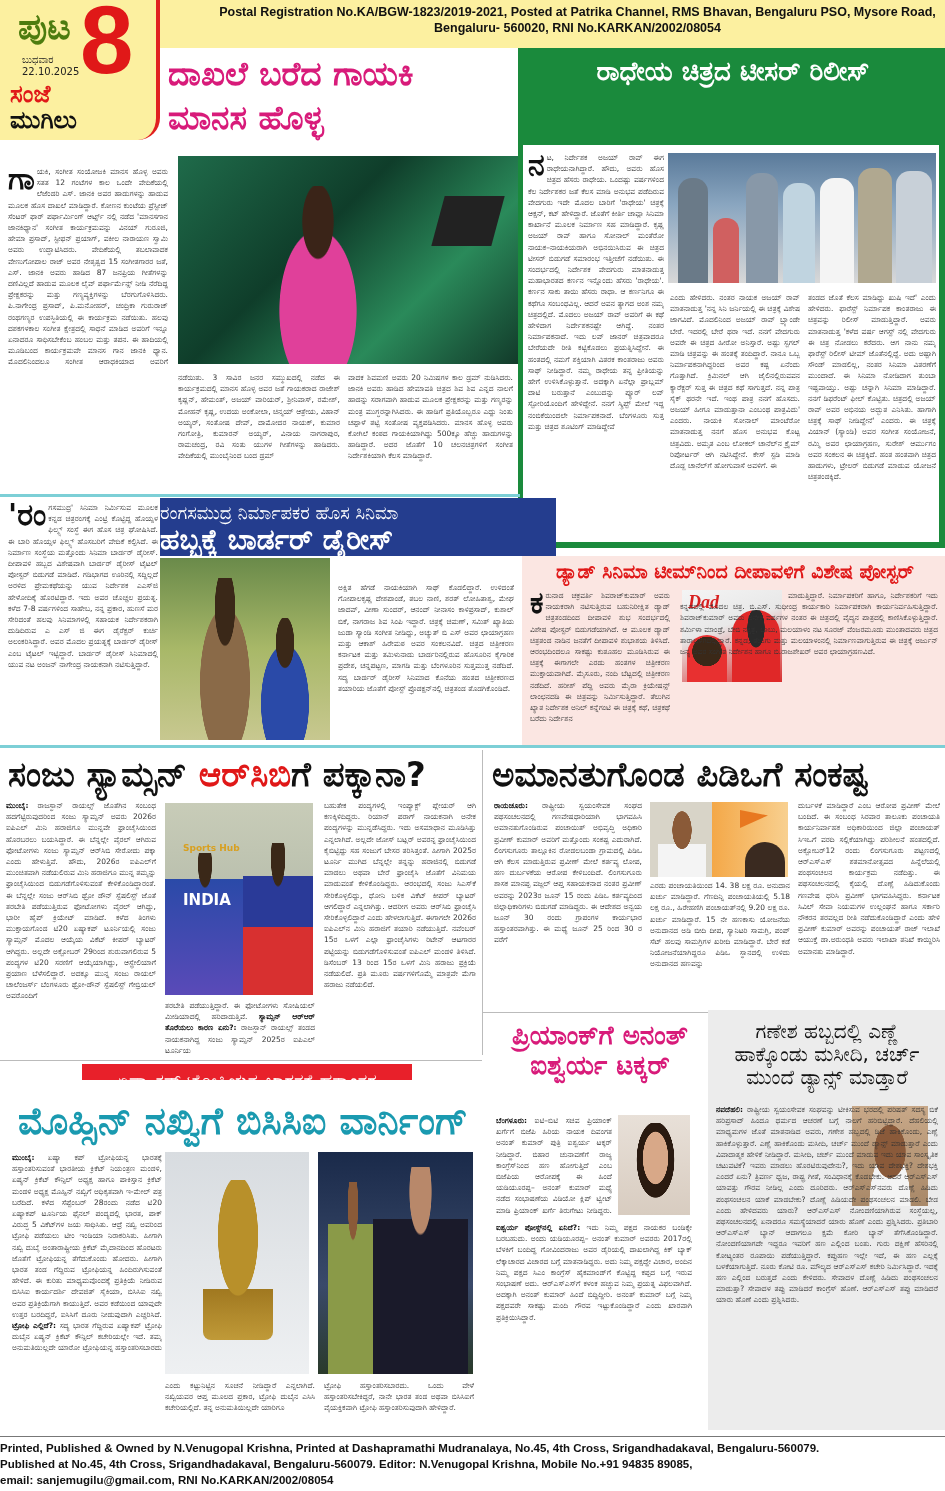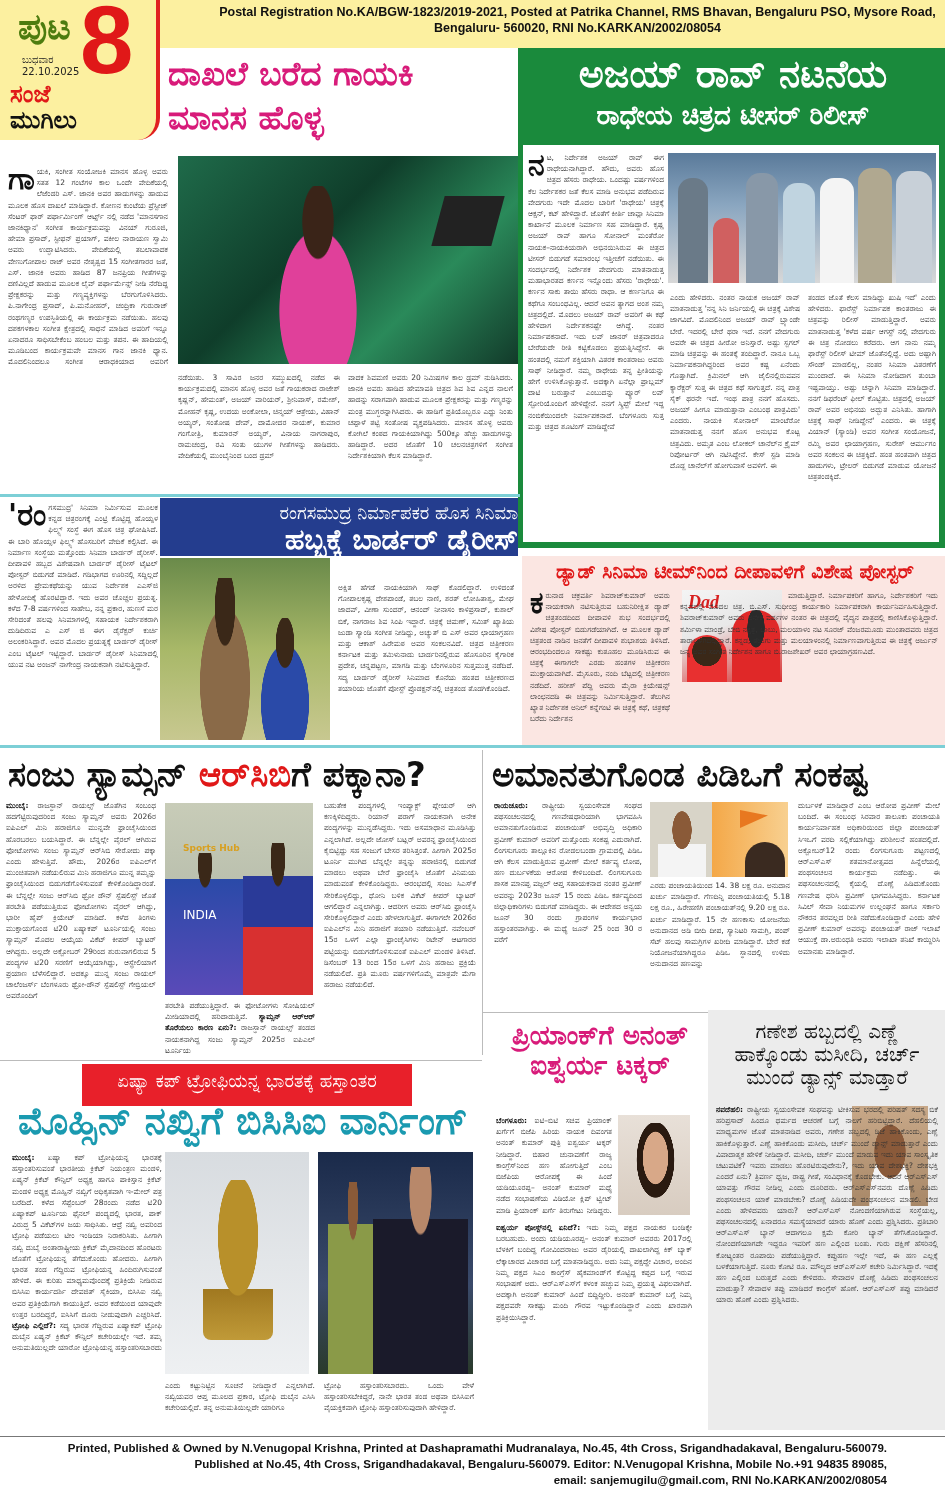--- a/index.html
+++ b/index.html
@@ -16,32 +16,32 @@
 .postal{left:210px;top:4px;width:735px;text-align:center;font-size:12.5px;font-weight:bold;font-family:"Liberation Sans",sans-serif;line-height:16px;color:#111}
 .hl1{left:168px;top:52px;width:352px;height:92px;text-align:left;color:#d81b7a;font-weight:bold;font-size:33px;line-height:44px}
 .greenbox{left:518px;top:48px;width:427px;height:500px;background:#1a8a3c}
 .greenhead{left:528px;top:52px;width:410px;text-align:center;color:#fff;font-weight:bold;line-height:44px}
 .greenhead .a{font-size:38px;display:block}
 .greenhead .b{font-size:26px;display:block;line-height:38px}
 .greeninner{left:523px;top:145px;width:416px;height:397px;background:#fff}
 .body-text{font-size:7.5px;line-height:11.2px;color:#333;text-align:justify;overflow:hidden}
 .photo{overflow:hidden}
 .divider{background:#7ccfd6}
-.rangabar{left:160px;top:498px;width:358px;height:58px;background:#243d8e;color:#fff;text-align:right}
+.rangabar{left:160px;top:498px;width:396px;height:58px;background:#243d8e;color:#fff;text-align:left}
 .rangabar .s{font-size:18px;display:block;line-height:24px;margin-top:3px}
 .rangabar .m{font-size:28px;font-weight:bold;display:block;line-height:30px}
 .dadbox{left:522px;top:556px;width:423px;height:190px;background:#fbe6e2}
 .dadhead{left:530px;top:560px;width:410px;text-align:center;color:#e01818;font-size:19px;font-weight:bold}
 .sportshead{font-weight:bold;font-size:34px;color:#111;line-height:44px}
-.redtag{left:82px;top:1064px;width:330px;height:42px;background:#e8202a;color:#fff;font-size:18px;text-align:center;line-height:34px}
+.redtag{left:82px;top:1064px;width:330px;height:16px;background:#e8202a;color:#fff;font-size:18px;text-align:center;line-height:34px}
 .tealhead{left:8px;top:1098px;width:470px;text-align:center;color:#1a9ab0;font-weight:bold;font-size:38px;line-height:46px}
 .pinkhead{left:490px;top:1020px;width:220px;text-align:center;color:#d81b7a;font-size:26px;font-weight:bold;line-height:30px}
 .greybox{left:708px;top:1010px;width:237px;height:420px;background:#ececec}
 .ganhead{left:712px;top:1020px;width:230px;text-align:center;color:#111;font-size:20px;line-height:23px}
-.footer{left:0;top:1440px;width:887px;text-align:right;font-family:"Liberation Sans",sans-serif;font-size:11.5px;font-weight:bold;line-height:16px;color:#111}
+.footer{left:0;top:1440px;width:887px;text-align:left;font-family:"Liberation Sans",sans-serif;font-size:11.5px;font-weight:bold;line-height:16px;color:#111}
 .dropcap{float:left;font-size:30px;line-height:26px;font-weight:bold;margin-right:2px;color:#111}
 .lead{font-weight:bold;color:#111}
 </style>
 </head>
 <body>
 
 <div class="abs masthead"></div>
 <div class="abs mast-box"></div>
 <div class="abs puta">ಪುಟ</div>
 <div class="abs pagenum">8</div>
@@ -63,21 +63,20 @@
   <div style="position:absolute;right:20px;top:40px;width:60px;height:50px;background:#222;transform:skew(-15deg)"></div>
 </div>
 <div class="abs body-text" style="left:8px;top:166px;width:160px;height:200px">
   <span class="dropcap">ಗಾ</span><span>ಯಕಿ, ಸಂಗೀತ ಸಂಯೋಜಕಿ ಮಾನಸ ಹೊಳ್ಳ ಅವರು ಸತತ 12 ಗಂಟೆಗಳ ಕಾಲ ಒಂದೇ ವೇದಿಕೆಯಲ್ಲಿ ಲೆಜೆಂಡರಿ ಎಸ್. ಜಾನಕಿ ಅವರ ಹಾಡುಗಳನ್ನು ಹಾಡುವ ಮೂಲಕ ಹೊಸ ದಾಖಲೆ ಮಾಡಿದ್ದಾರೆ. ಕೋಣನ ಕುಂಟೆಯ ಪ್ರೆಸ್ಟೀಜ್ ಸೆಂಟರ್ ಫಾರ್ ಪರ್ಫಾರ್ಮಿಂಗ್ ಆರ್ಟ್ಸ್ ನಲ್ಲಿ ನಡೆದ 'ಮಾನಸಗಾನ ಜಾನಕಿಧ್ಯಾನ' ಸಂಗೀತ ಕಾರ್ಯಕ್ರಮವನ್ನು ವಿನಯ್ ಗುರೂಜಿ, ಹೇಮಾ ಪ್ರಸಾದ್, ಸ್ಟೀಫನ್ ಪ್ರಯಾಗ್, ವಕೀಲ ನಾರಾಯಣ ಸ್ವಾಮಿ ಅವರು ಉದ್ಘಾಟಿಸಿದರು. ವೇದಿಕೆಯಲ್ಲಿ ತಬಲಾವಾದಕ ವೇಣುಗೋಪಾಲ ರಾಜ್ ಅವರ ನೇತೃತ್ವದ 15 ಸಂಗೀತಗಾರರ ಜತೆ, ಎಸ್. ಜಾನಕಿ ಅವರು ಹಾಡಿದ 87 ಜನಪ್ರಿಯ ಗೀತೆಗಳನ್ನು ದಣಿವಿಲ್ಲದೆ ಹಾಡುವ ಮೂಲಕ ಲೈವ್ ಪರ್ಫಾರ್ಮೆನ್ಸ್ ನೀಡಿ ನೆರೆದಿದ್ದ ಪ್ರೇಕ್ಷಕರನ್ನು ಮತ್ತು ಗಣ್ಯವ್ಯಕ್ತಿಗಳನ್ನು ಬೆರಗುಗೊಳಿಸಿದರು. ಪಿ.ನಾಗೇಂದ್ರ ಪ್ರಸಾದ್, ಪಿ.ಮನೋಹರ್, ಚಂದ್ರಿಕಾ ಗುರುರಾಜ್ ರಂಥಗಣ್ಯರ ಉಪಸ್ಥಿತಿಯಲ್ಲಿ ಈ ಕಾರ್ಯಕ್ರಮ ನಡೆಯಿತು. ಹಲವು ದಶಕಗಳಕಾಲ ಸಂಗೀತ ಕ್ಷೇತ್ರದಲ್ಲಿ ಸಾಧನೆ ಮಾಡಿದ ಅವರಿಗೆ ಇನ್ನೂ ಏನಾದರೂ ಸಾಧಿಸಬೇಕೆಂಬ ಹಂಬಲ ಮತ್ತು ತಪನ. ಈ ಹಾದಿಯಲ್ಲಿ ಮೂಡಿಬಂದ ಕಾರ್ಯಕ್ರಮವೇ ಮಾನಸ ಗಾನ ಜಾನಕಿ ಧ್ಯಾನ. ಮೊದಲಿನಿಂದಲೂ ಸಂಗೀತ ಆರಾಧಕಿಯಾದ ಅವರಿಗೆ ಹಾಡುವುದೆಂದರೆ ಪಂಚಪ್ರಾಣ. ಅದೇ ಕಾರಣದಿಂದ ಸತತವಾಗಿ 12 ಗಂಟೆಗಳ ಕಾಲ ದಣಿವಿಲ್ಲದೆ ಹಾಡಿದ್ದಾರೆ. ಈ ಮೂಲಕ ಸಂಗೀತ ಕ್ಷೇತ್ರದಲ್ಲಿ ನೂತನ ದಾಖಲೆಯನ್ನು ಬರೆದಿದ್ದಾರೆ. ಬೆಳಿಗ್ಗೆ 9:30ಕ್ಕೆ ಪ್ರಾರಂಭವಾದ ಈ ಕಾರ್ಯಕ್ರಮ 3 ಹಂತಗಳಲ್ಲಿ ರಾತ್ರಿ 10:30ರವರೆಗೂ</span>
 </div>
 <div class="abs body-text" style="left:178px;top:372px;width:162px;height:118px">ನಡೆಯಿತು. 3 ಸಾವಿರ ಜನರ ಸಮ್ಮುಖದಲ್ಲಿ ನಡೆದ ಈ ಕಾರ್ಯಕ್ರಮದಲ್ಲಿ ಮಾನಸ ಹೊಳ್ಳ ಅವರ ಜತೆ ಗಾಯಕರಾದ ರಾಜೇಶ್ ಕೃಷ್ಣನ್, ಹೇಮಂತ್, ಅಜಯ್ ವಾರಿಯರ್, ಶ್ರೀನಿವಾಸ್, ರಮೇಶ್, ಮೋಹನ್ ಕೃಷ್ಣ, ಉದಯ ಅಂಕೋಲಾ, ಚಿನ್ಮಯ್ ಆತ್ರೇಯ, ವಿಹಾನ್ ಅಯ್ಯರ್, ಸಂತೋಷ ದೇವ್, ದಾಮೋದರ ನಾಯಕ್, ಕುಮಾರ ಗಂಗೋತ್ರಿ, ಕುಮಾರನ್ ಅಯ್ಯರ್, ವಿನಾಯ ನಾಗರಾಪುರ, ರಾಮಚಂದ್ರ, ರವಿ ಸಂತು ಯುಗಳ ಗೀತೆಗಳನ್ನು ಹಾಡಿದರು. ವೇದಿಕೆಯಲ್ಲಿ ಮುಂಬೈನಿಂದ ಬಂದ ಡ್ರಮ್</div>
 <div class="abs body-text" style="left:348px;top:372px;width:165px;height:118px">ವಾದಕ ಶಿವಮಣಿ ಅವರು 20 ನಿಮಿಷಗಳ ಕಾಲ ಡ್ರಮ್ ನುಡಿಸಿದರು. ಜಾನಕಿ ಅವರು ಹಾಡಿದ ಹೇಮಾವತಿ ಚಿತ್ರದ ಶಿವ ಶಿವ ಎನ್ನದ ನಾಲಗೆ ಹಾಡನ್ನು ಸರಾಗವಾಗಿ ಹಾಡುವ ಮೂಲಕ ಪ್ರೇಕ್ಷಕರನ್ನು ಮತ್ತು ಗಣ್ಯರನ್ನು ಮಂತ್ರ ಮುಗ್ಧರನ್ನಾಗಿಸಿದರು. ಈ ಹಾಡಿಗೆ ಪ್ರತಿಯೊಬ್ಬರೂ ಎದ್ದು ನಿಂತು ಚಪ್ಪಾಳೆ ತಟ್ಟಿ ಸಂತೋಷ ವ್ಯಕ್ತಪಡಿಸಿದರು. ಮಾನಸ ಹೊಳ್ಳ ಅವರು ಕೋಗಿಲೆ ಕಂಠದ ಗಾಯಕಿಯಾಗಿದ್ದು 500ಕ್ಕೂ ಹೆಚ್ಚು ಹಾಡುಗಳನ್ನು ಹಾಡಿದ್ದಾರೆ. ಅದರ ಜೊತೆಗೆ 10 ಚಲನಚಿತ್ರಗಳಿಗೆ ಸಂಗೀತ ನಿರ್ದೇಶಕಿಯಾಗಿ ಕೆಲಸ ಮಾಡಿದ್ದಾರೆ.</div>
 
 <div class="abs greenbox"></div>
 <div class="abs greenhead">
-  <span class="a">ಅಜಯ್ ರಾವ್ ನಟನೆಯ</span>
   <span class="b">ರಾಧೇಯ ಚಿತ್ರದ ಟೀಸರ್ ರಿಲೀಸ್</span>
 </div>
 <div class="abs greeninner"></div>
 <div class="abs photo" style="left:668px;top:153px;width:268px;height:130px;background:linear-gradient(180deg,#5a7a9a 0%,#8aa6c0 40%,#d8d8d8 100%)">
   <div style="position:absolute;left:10px;top:25px;width:30px;height:105px;background:#6a7a88;border-radius:14px 14px 0 0"></div>
   <div style="position:absolute;left:45px;top:65px;width:26px;height:65px;background:#d06060;border-radius:12px 12px 0 0"></div>
   <div style="position:absolute;left:78px;top:20px;width:32px;height:110px;background:#8898a8;border-radius:14px 14px 0 0"></div>
   <div style="position:absolute;left:115px;top:30px;width:32px;height:100px;background:#c0d4e0;border-radius:14px 14px 0 0"></div>
   <div style="position:absolute;left:152px;top:25px;width:34px;height:105px;background:#f4f4f4;border-radius:14px 14px 0 0"></div>
   <div style="position:absolute;left:190px;top:15px;width:34px;height:115px;background:#b0a890;border-radius:14px 14px 0 0"></div>
@@ -122,21 +121,21 @@
 <div class="abs sportshead" style="left:8px;top:752px;width:470px">
   <span>ಸಂಜು ಸ್ಯಾಮ್ಸನ್</span>
   <span style="color:#e01818">ಆರ್‌ಸಿಬಿ</span><span>ಗೆ ಪಕ್ಕಾನಾ?</span>
 </div>
 <div class="abs body-text" style="left:6px;top:800px;width:150px;height:255px">
   <span class="lead">ಮುಂಬೈ:</span> <span>ರಾಜಸ್ಥಾನ್ ರಾಯಲ್ಸ್ ಜೊತೆಗಿನ ಸಂಬಂಧ ಹದಗೆಟ್ಟಿರುವುದರಿಂದ ಸಂಜು ಸ್ಯಾಮ್ಸನ್ ಅವರು 2026ರ ಐಪಿಎಲ್ ಮಿನಿ ಹರಾಜಿಗೂ ಮುನ್ನವೇ ಫ್ರಾಂಚೈಸಿಯಿಂದ ಹೊರಬರಲು ಬಯಸಿದ್ದಾರೆ. ಈ ಬೆನ್ನಲ್ಲೇ ವೈರಲ್ ಆಗಿರುವ ಫೋಟೋಗಳು ಸಂಜು ಸ್ಯಾಮ್ಸನ್ ಆರ್‌ಸಿಬಿ ಸೇರೋದು ಪಕ್ಕಾ ಎಂದು ಹೇಳುತ್ತಿವೆ. ಹೌದು, 2026ರ ಐಪಿಎಲ್‌ಗೆ ಮುಂಚಿತವಾಗಿ ನಡೆಯಲಿರುವ ಮಿನಿ ಹರಾಜಿಗೂ ಮುನ್ನ ತಮ್ಮನ್ನು ಫ್ರಾಂಚೈಸಿಯಿಂದ ಬಿಡುಗಡೆಗೊಳಿಸುವಂತೆ ಕೇಳಿಕೊಂಡಿದ್ದಾರಂತೆ. ಈ ಬೆನ್ನಲ್ಲೇ ಸಂಜು ಆರ್‌ಸಿಬಿ ಥ್ರೋ ಡೌನ್ ಸ್ಪೆಷಲಿಸ್ಟ್ ಜೊತೆ ತರಬೇತಿ ಪಡೆಯುತ್ತಿರುವ ಫೋಟೋಗಳು ವೈರಲ್ ಆಗಿದ್ದು, ಭಾರೀ ಹೈಪ್ ಕ್ರಿಯೇಟ್ ಮಾಡಿದೆ. ಕಳೆದ ತಿಂಗಳು ಮುಕ್ತಾಯಗೊಂಡ ಟಿ20 ಏಷ್ಯಾಕಪ್ ಟೂರ್ನಿಯಲ್ಲಿ ಸಂಜು ಸ್ಯಾಮ್ಸನ್ ಮೊದಲ ಆಯ್ಕೆಯ ವಿಕೆಟ್ ಕೀಪರ್ ಬ್ಯಾಟರ್ ಆಗಿದ್ದರು. ಅಲ್ಲದೇ ಅಕ್ಟೋಬರ್ 29ರಿಂದ ಶುರುವಾಗಲಿರುವ 5 ಪಂದ್ಯಗಳ ಟಿ20 ಸರಣಿಗೆ ಆಯ್ಕೆಯಾಗಿದ್ದು, ಆಸ್ಟ್ರೇಲಿಯಾಗೆ ಪ್ರಯಾಣ ಬೆಳೆಸಲಿದ್ದಾರೆ. ಅದಕ್ಕೂ ಮುನ್ನ ಸಂಜು ರಾಯಲ್ ಚಾಲೆಂಜರ್ಸ್ ಬೆಂಗಳೂರು ಥ್ರೋ-ಡೌನ್ ಸ್ಪೆಷಲಿಸ್ಟ್ ಗೇಬ್ರಿಯಲ್ ಅವರೊಂದಿಗೆ</span>
 </div>
 <div class="abs photo" style="left:165px;top:803px;width:148px;height:192px;background:linear-gradient(180deg,#c8ccb8 0%,#a8b0a0 100%)">
   <div style="position:absolute;left:18px;top:40px;font-size:9px;font-weight:bold;color:#d8a020">Sports Hub</div>
   <div style="position:absolute;left:0;top:50px;width:80px;height:142px;background:radial-gradient(ellipse at 50% 8%,#3a2818 0 12%,transparent 13%),linear-gradient(180deg,transparent 18%,#2a4aa8 18%,#5a4ab8 100%)"></div>
-  <div style="position:absolute;left:18px;top:105px;font-size:12px;font-weight:normal;color:#fff">INDIA</div>
+  <div style="position:absolute;left:18px;top:88px;font-size:15px;font-weight:bold;color:#fff">INDIA</div>
   <div style="position:absolute;left:78px;top:40px;width:70px;height:152px;background:radial-gradient(ellipse at 50% 10%,#3a2818 0 14%,transparent 15%),linear-gradient(180deg,transparent 22%,#2a3a98 22%,#2a3a98 55%,#d83030 55%)"></div>
 </div>
 <div class="abs body-text" style="left:165px;top:1000px;width:150px;height:56px">
   <span>ತರಬೇತಿ ಪಡೆಯುತ್ತಿದ್ದಾರೆ. ಈ ಫೋಟೋಗಳು ಸೋಷಿಯಲ್ ಮೀಡಿಯಾದಲ್ಲಿ ಹರಿದಾಡುತ್ತಿವೆ.</span>
   <span class="lead">ಸ್ಯಾಮ್ಸನ್ ಆರ್‌ಆರ್ ತೊರೆಯಲು ಕಾರಣ ಏನು?:</span> <span>ರಾಜಸ್ಥಾನ್ ರಾಯಲ್ಸ್ ತಂಡದ ನಾಯಕನಾಗಿದ್ದ ಸಂಜು ಸ್ಯಾಮ್ಸನ್ 2025ರ ಐಪಿಎಲ್ ಟೂರ್ನಿಯ</span>
 </div>
 <div class="abs body-text" style="left:324px;top:800px;width:152px;height:255px">ಬಹುತೇಕ ಪಂದ್ಯಗಳಲ್ಲಿ ಇಂಪ್ಯಾಕ್ಟ್ ಪ್ಲೇಯರ್ ಆಗಿ ಕಣಕ್ಕಿಳಿದಿದ್ದರು. ರಿಯಾನ್ ಪರಾಗ್ ನಾಯಕನಾಗಿ ಅನೇಕ ಪಂದ್ಯಗಳನ್ನು ಮುನ್ನಡೆಸಿದ್ದರು. ಇದು ಅಸಮಾಧಾನ ಮೂಡಿಸಿತ್ತು ಎನ್ನಲಾಗಿದೆ. ಅಲ್ಲದೇ ಜೋಸ್ ಬಟ್ಲರ್ ಅವರನ್ನ ಫ್ರಾಂಚೈಸಿಯಿಂದ ಕೈಬಿಟ್ಟಿದ್ದು ಸಹ ಸಂಜುಗೆ ಬೇಸರ ತರಿಸಿತ್ತಂತೆ. ಹೀಗಾಗಿ 2025ರ ಟೂರ್ನಿ ಮುಗಿದ ಬೆನ್ನಲ್ಲೇ ತನ್ನನ್ನು ಹರಾಜಿನಲ್ಲಿ ಬಿಡುಗಡೆ ಮಾಡಲು ಅಥವಾ ಬೇರೆ ಫ್ರಾಂಚೈಸಿ ಜೊತೆಗೆ ವಿನಿಮಯ ಮಾಡುವಂತೆ ಕೇಳಿಕೊಂಡಿದ್ದರು. ಆರಂಭದಲ್ಲಿ ಸಂಜು ಸಿಎಸ್‌ಕೆ ಸೇರಿಕೊಳ್ಳಲಿದ್ದು, ಧೋನಿ ಬಳಿಕ ವಿಕೆಟ್ ಕೀಪರ್ ಬ್ಯಾಟರ್ ಆಗಲಿದ್ದಾರೆ ಎನ್ನಲಾಗಿತ್ತು. ಆದರೀಗ ಅವರು ಆರ್‌ಸಿಬಿ ಫ್ರಾಂಚೈಸಿ ಸೇರಿಕೊಳ್ಳಲಿದ್ದಾರೆ ಎಂದು ಹೇಳಲಾಗುತ್ತಿದೆ. ಈಗಾಗಲೇ 2026ರ ಐಪಿಎಲ್‌ನ ಮಿನಿ ಹರಾಜಿಗೆ ತಯಾರಿ ನಡೆಯುತ್ತಿದೆ. ನವೆಂಬರ್ 15ರ ಒಳಗೆ ಎಲ್ಲಾ ಫ್ರಾಂಚೈಸಿಗಳು ರಿಟೇನ್ ಆಟಗಾರರ ಪಟ್ಟಿಯನ್ನು ಬಿಡುಗಡೆಗೊಳಿಸುವಂತೆ ಐಪಿಎಲ್ ಮಂಡಳಿ ತಿಳಿಸಿದೆ. ಡಿಸೆಂಬರ್ 13 ರಿಂದ 15ರ ಒಳಗೆ ಮಿನಿ ಹರಾಜು ಪ್ರಕ್ರಿಯೆ ನಡೆಯಲಿದೆ. ಪ್ರತಿ ಮೂರು ವರ್ಷಗಳಿಗೊಮ್ಮೆ ಮಾತ್ರವೇ ಮೆಗಾ ಹರಾಜು ನಡೆಯಲಿದೆ.</div>
 
 <div class="abs sportshead" style="left:492px;top:752px;width:450px">ಅಮಾನತುಗೊಂಡ ಪಿಡಿಒಗೆ ಸಂಕಷ್ಟ</div>
 <div class="abs body-text" style="left:494px;top:800px;width:148px;height:210px">

